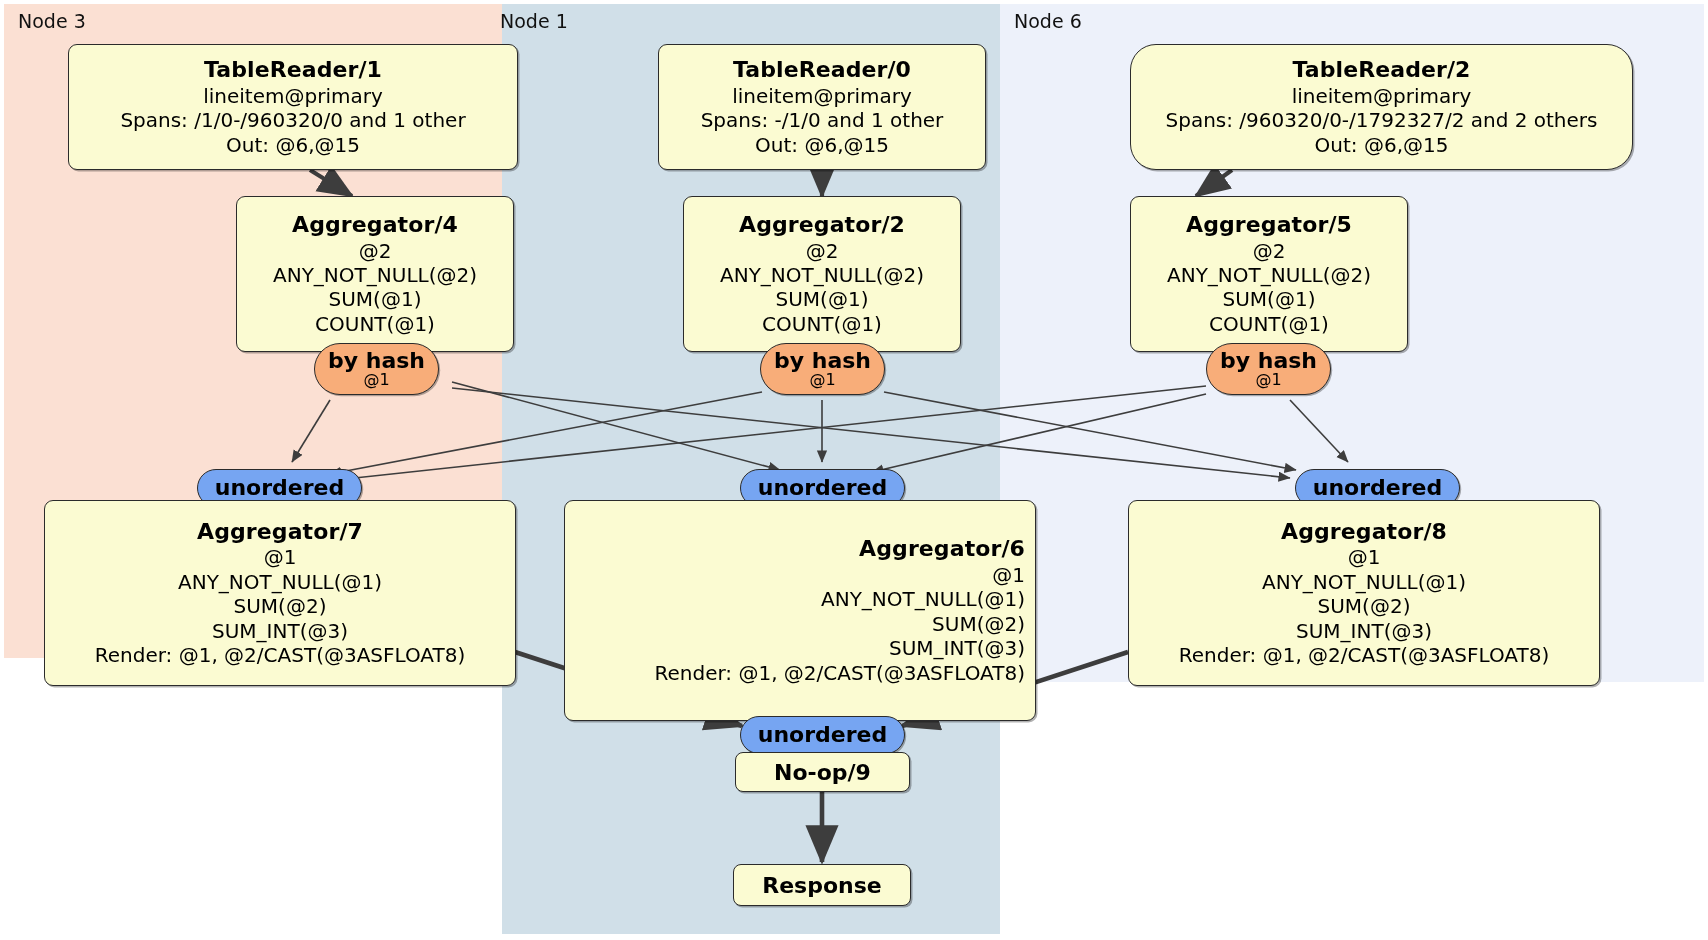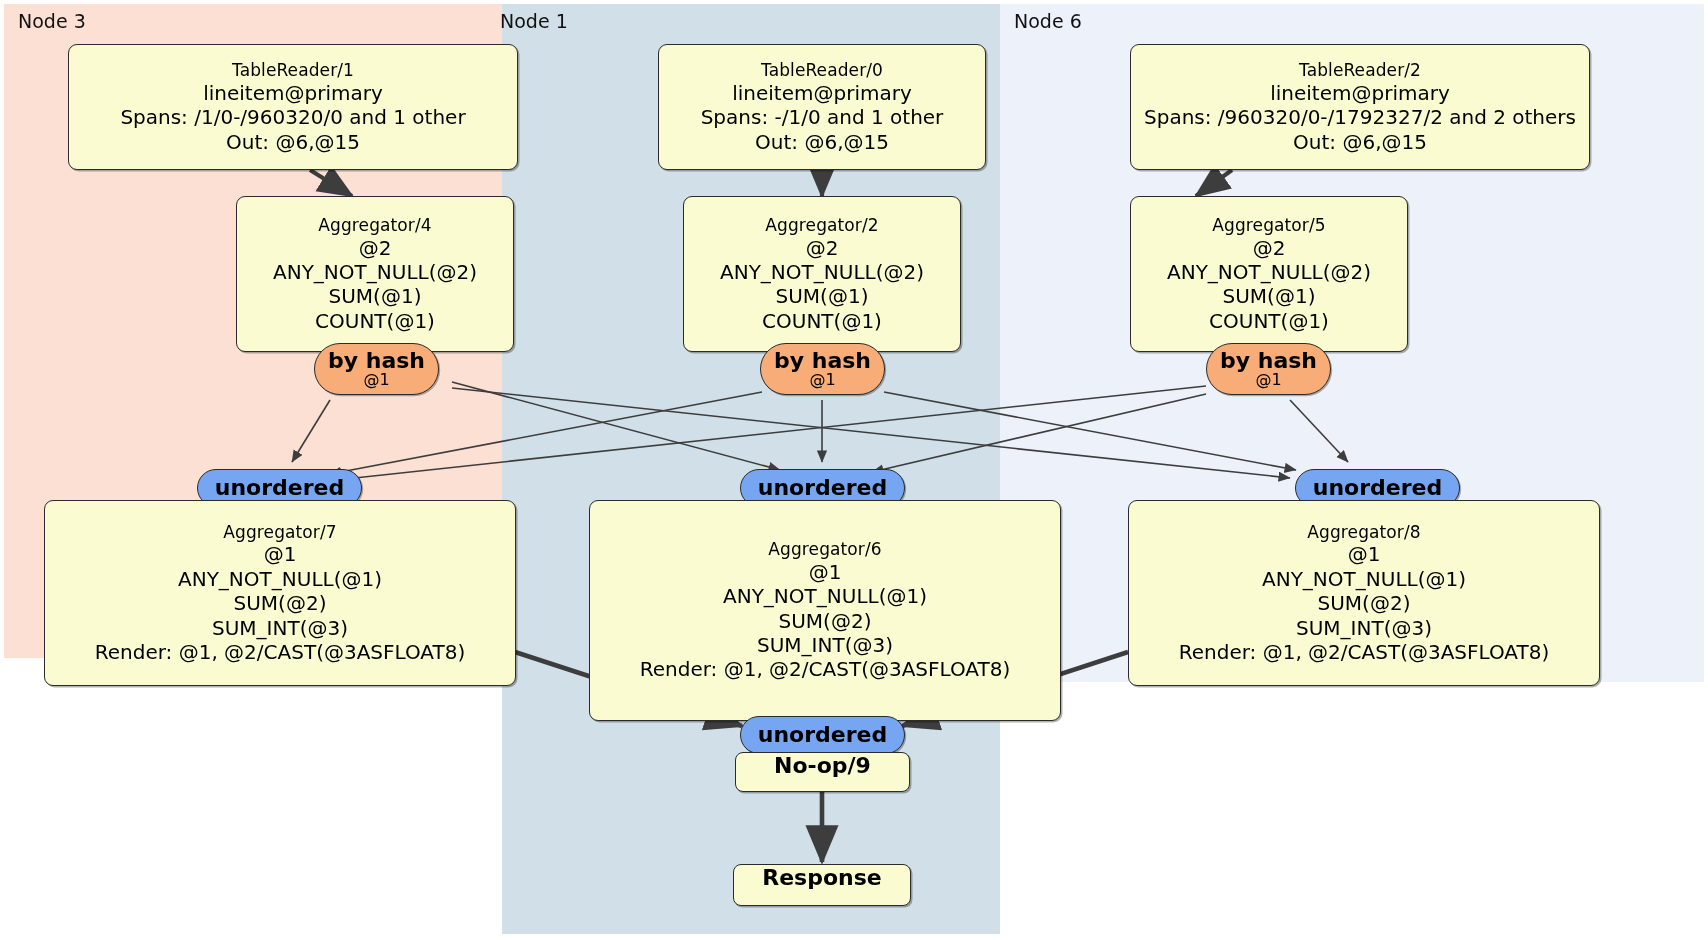--- a/index.html
+++ b/index.html
@@ -22,28 +22,28 @@
 
   
   .proc{
     position:absolute;box-sizing:border-box;
     background:#fbfbd2;border:1.6px solid #2b2b2b;border-radius:9px;
     text-align:center;color:#000;
     box-shadow:1.5px 1.5px 0 rgba(0,0,0,.30);
     display:flex;flex-direction:column;justify-content:center;
     padding:6px 10px;
   }
-  .proc .ttl{font-weight:normal;font-size:17px;line-height:1.22;letter-spacing:.1px;}
+  .proc .ttl{font-weight:bold;font-size:22px;line-height:1.22;letter-spacing:.1px;}
   .proc .ln{font-size:20px;line-height:1.22;white-space:nowrap;}
 
   .small-proc{
     position:absolute;box-sizing:border-box;
     background:#fbfbd2;border:1.6px solid #2b2b2b;border-radius:8px;
     box-shadow:1.5px 1.5px 0 rgba(0,0,0,.30);
-    display:flex;align-items:flex-start;justify-content:center;
+    display:flex;align-items:center;justify-content:center;
     font-weight:bold;font-size:22px;color:#000;
   }
 
   
   .oval{
     position:absolute;box-sizing:border-box;
     border:1.4px solid #2b2b2b;border-radius:999px;
     display:flex;flex-direction:column;align-items:center;justify-content:center;
     color:#000;box-shadow:1.2px 1.2px 0 rgba(0,0,0,.30);
   }
@@ -105,21 +105,21 @@
     <div class="ln">Out: @6,@15</div>
   </div>
 
   <div class="proc" style="left:658px;top:44px;width:328px;height:126px;">
     <div class="ttl">TableReader/0</div>
     <div class="ln">lineitem@primary</div>
     <div class="ln">Spans: -/1/0 and 1 other</div>
     <div class="ln">Out: @6,@15</div>
   </div>
 
-  <div class="proc" style="left:1130px;top:44px;width:460px;height:126px;">
+  <div class="proc" style="left:1130px;top:44px;width:503px;height:126px;border-radius:26px;">
     <div class="ttl">TableReader/2</div>
     <div class="ln">lineitem@primary</div>
     <div class="ln">Spans: /960320/0-/1792327/2 and 2 others</div>
     <div class="ln">Out: @6,@15</div>
   </div>
 
   <div class="proc" style="left:236px;top:196px;width:278px;height:156px;">
     <div class="ttl">Aggregator/4</div>
     <div class="ln">@2</div>
     <div class="ln">ANY_NOT_NULL(@2)</div>
@@ -172,21 +172,21 @@
 
   <div class="proc" style="left:44px;top:500px;width:472px;height:186px;">
     <div class="ttl">Aggregator/7</div>
     <div class="ln">@1</div>
     <div class="ln">ANY_NOT_NULL(@1)</div>
     <div class="ln">SUM(@2)</div>
     <div class="ln">SUM_INT(@3)</div>
     <div class="ln">Render: @1, @2/CAST(@3ASFLOAT8)</div>
   </div>
 
-  <div class="proc" style="left:589px;top:500px;width:472px;height:221px;">
+  <div class="proc" style="left:564px;top:500px;width:472px;height:221px;align-items:flex-end;">
     <div class="ttl">Aggregator/6</div>
     <div class="ln">@1</div>
     <div class="ln">ANY_NOT_NULL(@1)</div>
     <div class="ln">SUM(@2)</div>
     <div class="ln">SUM_INT(@3)</div>
     <div class="ln">Render: @1, @2/CAST(@3ASFLOAT8)</div>
   </div>
 
   <div class="proc" style="left:1128px;top:500px;width:472px;height:186px;">
     <div class="ttl">Aggregator/8</div>

